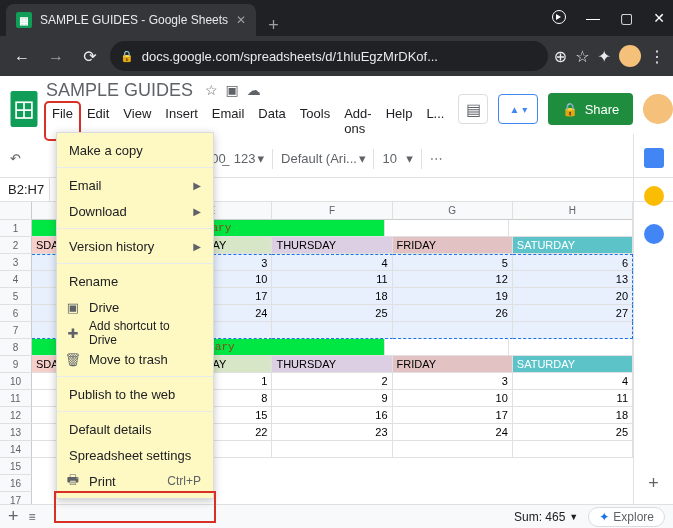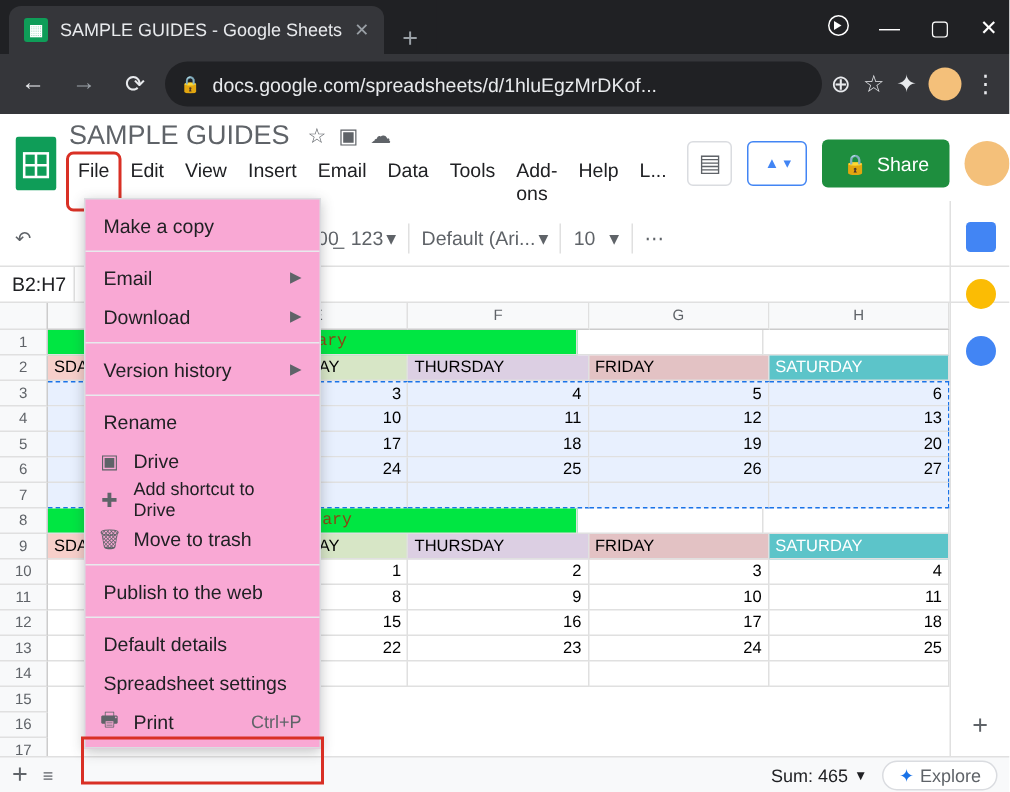--- a/index.html
+++ b/index.html
@@ -56,21 +56,21 @@
 .colhdrs { display: flex; height: 18px; }
 .colhdr { flex: 1; text-align: center; font-size: 10px; color: #5f6368; border-right: 1px solid #e0e0e0; background: #f8f9fa; border-bottom: 1px solid #ccc; display: flex; align-items: center; justify-content: center; min-width: 80px; }
 .row { display: flex; height: 17px; }
 .cell { flex: 1; min-width: 80px; border-right: 1px solid #e0e0e0; border-bottom: 1px solid #e0e0e0; font-size: 11px; padding: 0 4px; display: flex; align-items: center; justify-content: flex-end; overflow: hidden; }
 .cell.left { justify-content: flex-start; }
 .month-green { background: #00e642; font-family: 'Courier New', monospace; color: #8b4513; justify-content: center; }
 .dayhdr { font-weight: normal; justify-content: flex-start; padding-left: 4px; }
 .sel { background: #e8f0fe; }
 
 
-.dropdown { position: absolute; left: 56px; top: 132px; width: 158px; background: #f9a8d4; box-shadow: 0 2px 8px rgba(60,64,67,.3); border: 1px solid #dadce0; font-size: 13px; z-index: 100; padding: 4px 0; }
+.dropdown { position: absolute; left: 56px; top: 132px; width: 158px; background: #fef9c3; box-shadow: 0 2px 8px rgba(60,64,67,.3); border: 1px solid #dadce0; font-size: 13px; z-index: 100; padding: 4px 0; }
 .dropdown::before { content: ""; position: absolute; left: -2px; right: -2px; bottom: -2px; height: 26px; pointer-events: none; }
 .menu-item { height: 26px; display: flex; align-items: center; padding: 0 12px; color: #202124; position: relative; }
 .menu-item .sub { margin-left: auto; color: #5f6368; font-size: 10px; }
 .menu-item .kb { margin-left: auto; color: #5f6368; font-size: 12px; }
 .menu-item.icon-item { padding-left: 8px; gap: 8px; }
 .menu-item .mi-icon { width: 16px; display: flex; justify-content: center; color: #5f6368; }
 .menu-sep { height: 1px; background: #e8eaed; margin: 4px 0; }
 .print-box { position: absolute; left: 56px; top: 493px; width: 158px; height: 28px; outline: 2.5px solid #d93025; z-index: 120; pointer-events: none; }
 
 

